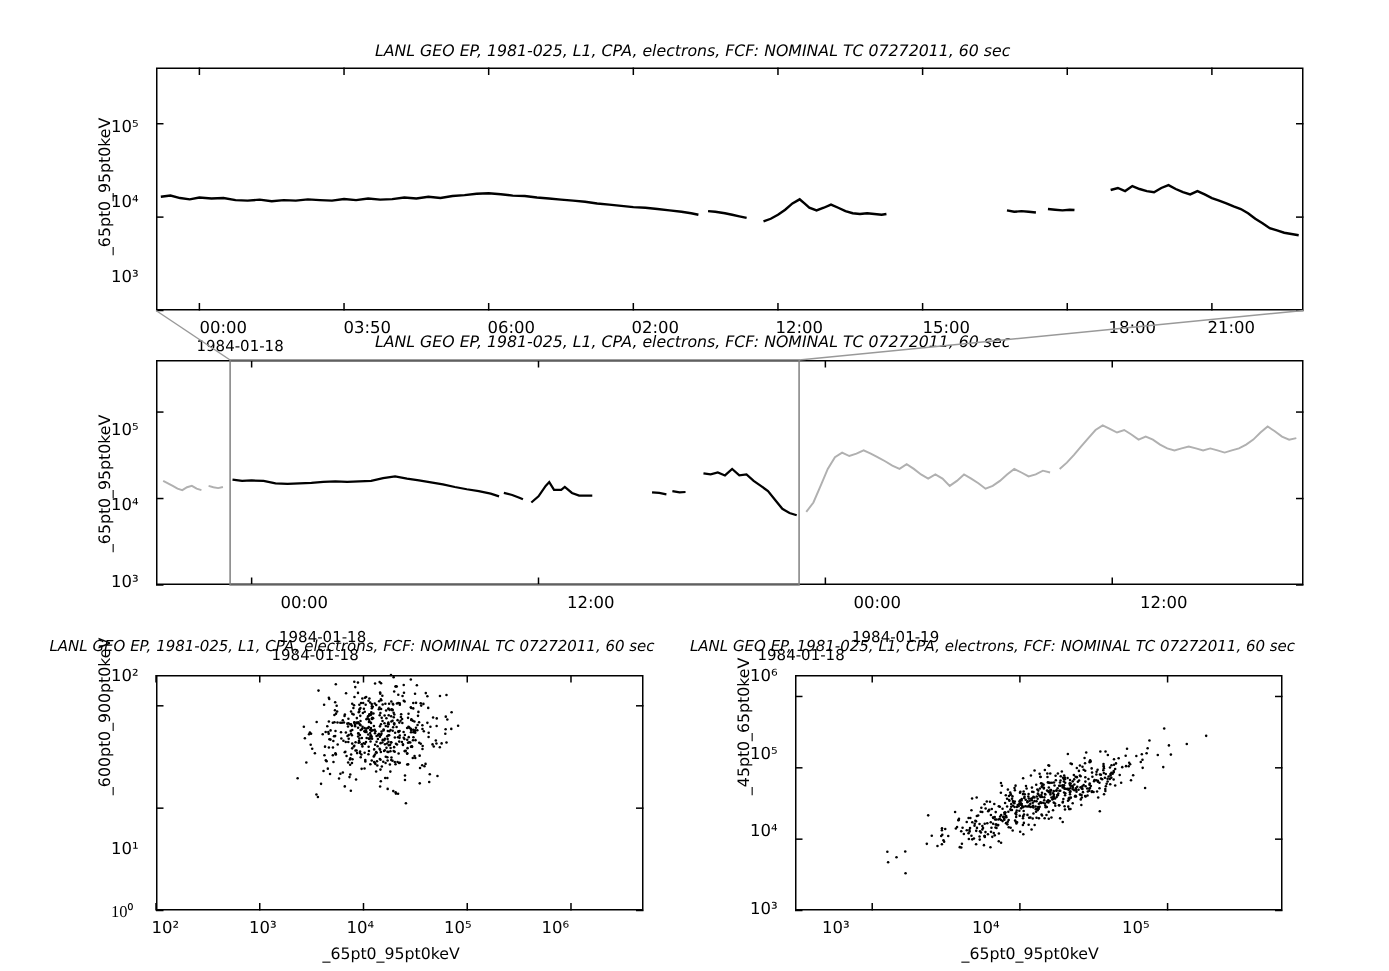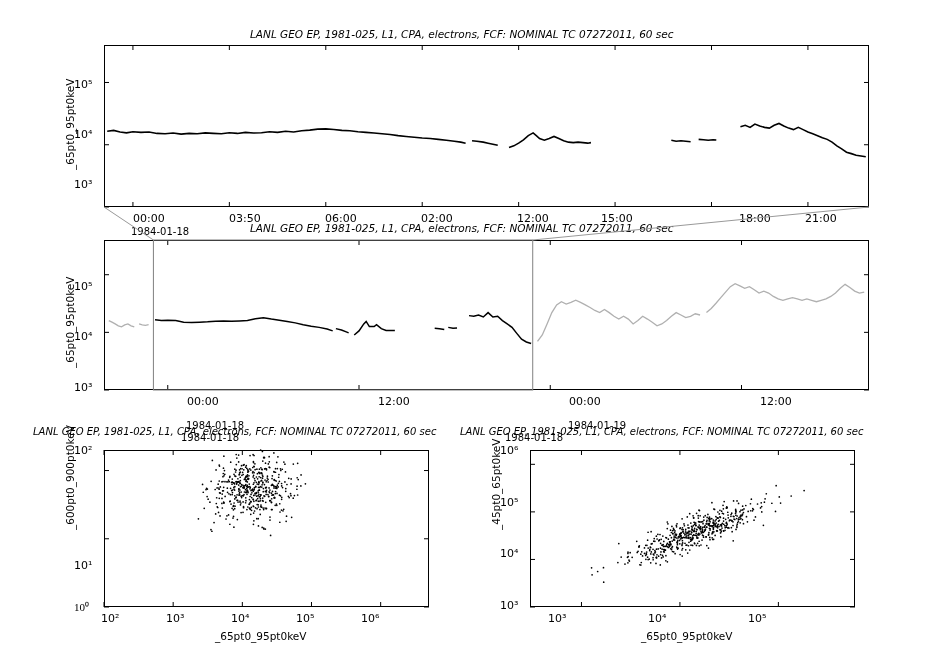--- a/index.html
+++ b/index.html
@@ -75,21 +75,21 @@
 
   <div class="tick-label" style="left:74px; top:178px;">10³</div>
   <div class="tick-label" style="left:74px; top:128px;">10⁴</div>
   <div class="tick-label" style="left:74px; top:78px;">10⁵</div>
 
   <div class="tick-label" style="left:133px; top:212px;">00:00</div>
   <div class="tick-label" style="left:229px; top:212px;">03:50</div>
   <div class="tick-label" style="left:325px; top:212px;">06:00</div>
   <div class="tick-label" style="left:421px; top:212px;">02:00</div>
   <div class="tick-label" style="left:517px; top:212px;">12:00</div>
-  <div class="tick-label" style="left:601px; top:212px;">15:00</div>
+  <div class="tick-label" style="left:615px; top:212px;">15:00</div>
   <div class="tick-label" style="left:729px; top:212px;margin-left:10px;">18:00</div>
   <div class="tick-label" style="left:805px; top:212px;text-align:center;">21:00</div>
 
   <div class="datestamp" style="left:131px; top:226px;">1984-01-18</div>
 
   <svg class="plot" id="svg-top" width="926" height="647">
       <line x1="132.92857142857144" y1="207" x2="132.92857142857144" y2="202" stroke="#000" stroke-width="1"></line>
       <line x1="132.92857142857144" y1="45" x2="132.92857142857144" y2="50" stroke="#000" stroke-width="1"></line>
       <line x1="229.3571428571429" y1="207" x2="229.3571428571429" y2="202" stroke="#000" stroke-width="1"></line>
       <line x1="229.3571428571429" y1="45" x2="229.3571428571429" y2="50" stroke="#000" stroke-width="1"></line>

